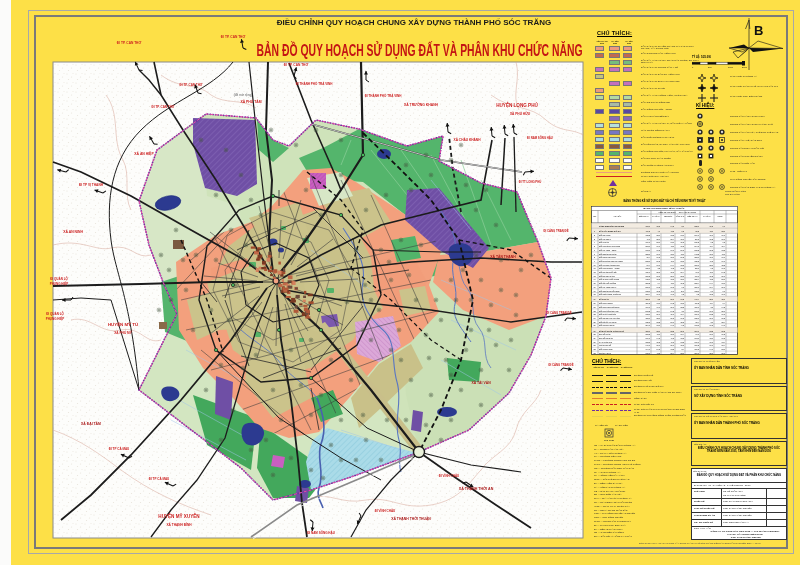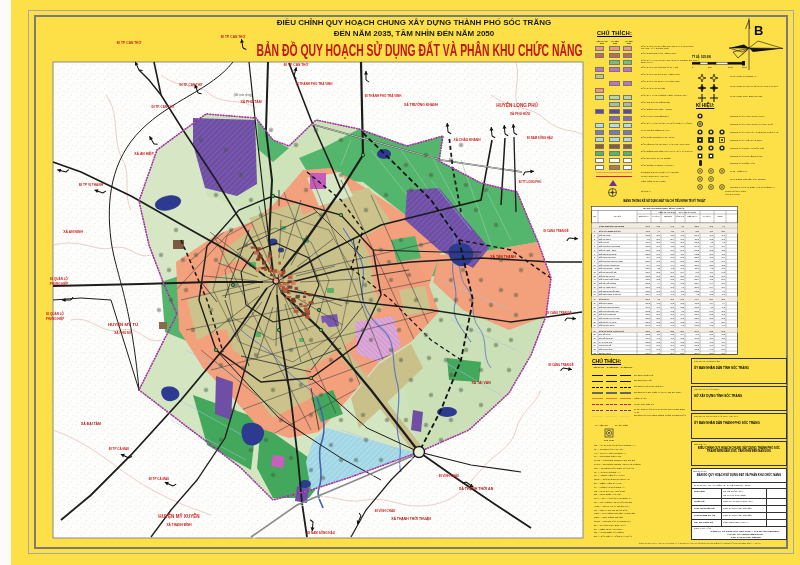--- a/index.html
+++ b/index.html
@@ -7,21 +7,20 @@
 </style></head>
 <body>
 <div id="page">
 
 <div style="position:absolute;left:17px;top:10px;width:766px;height:544px;border:1px solid #a8a8a8"></div>
 
 <div style="position:absolute;left:23px;top:15px;width:754px;height:534px;border:2px solid #7a7a7a"></div>
 
 <div style="position:absolute;left:153px;top:18px;width:500px;text-align:center;font-size:8px;font-weight:bold;white-space:nowrap;color:#1a1a1a">ĐIỀU CHỈNH QUY HOẠCH CHUNG XÂY DỰNG THÀNH PHỐ SÓC TRĂNG</div>
 
-<div style="position:absolute;left:153px;top:29px;width:500px;text-align:center;font-size:8px;font-weight:bold;white-space:nowrap;color:#1a1a1a">ĐẾN NĂM 2035, TẦM NHÌN ĐẾN NĂM 2050</div>
 
 <div style="position:absolute;left:153px;top:41px;width:500px;text-align:center;font-size:16.5px;font-weight:bold;white-space:nowrap;color:#c41414;transform:scaleX(0.63);transform-origin:center">BẢN ĐỒ QUY HOẠCH SỬ DỤNG ĐẤT VÀ PHÂN KHU CHỨC NĂNG</div>
 
 <svg style="position:absolute;left:24px;top:17px" width="752" height="532" viewBox="24 17 752 532">
 <defs>
 <pattern id="stip" width="9" height="9" patternUnits="userSpaceOnUse">
 <rect width="9" height="9" fill="#fdfdfb"></rect>
 <circle cx="2" cy="2" r="0.6" fill="#e8e3da"></circle>
           <circle cx="6.5" cy="5" r="0.55" fill="#eae5dd"></circle>
 <circle cx="3.5" cy="7.5" r="0.55" fill="#e8e3da"></circle>

